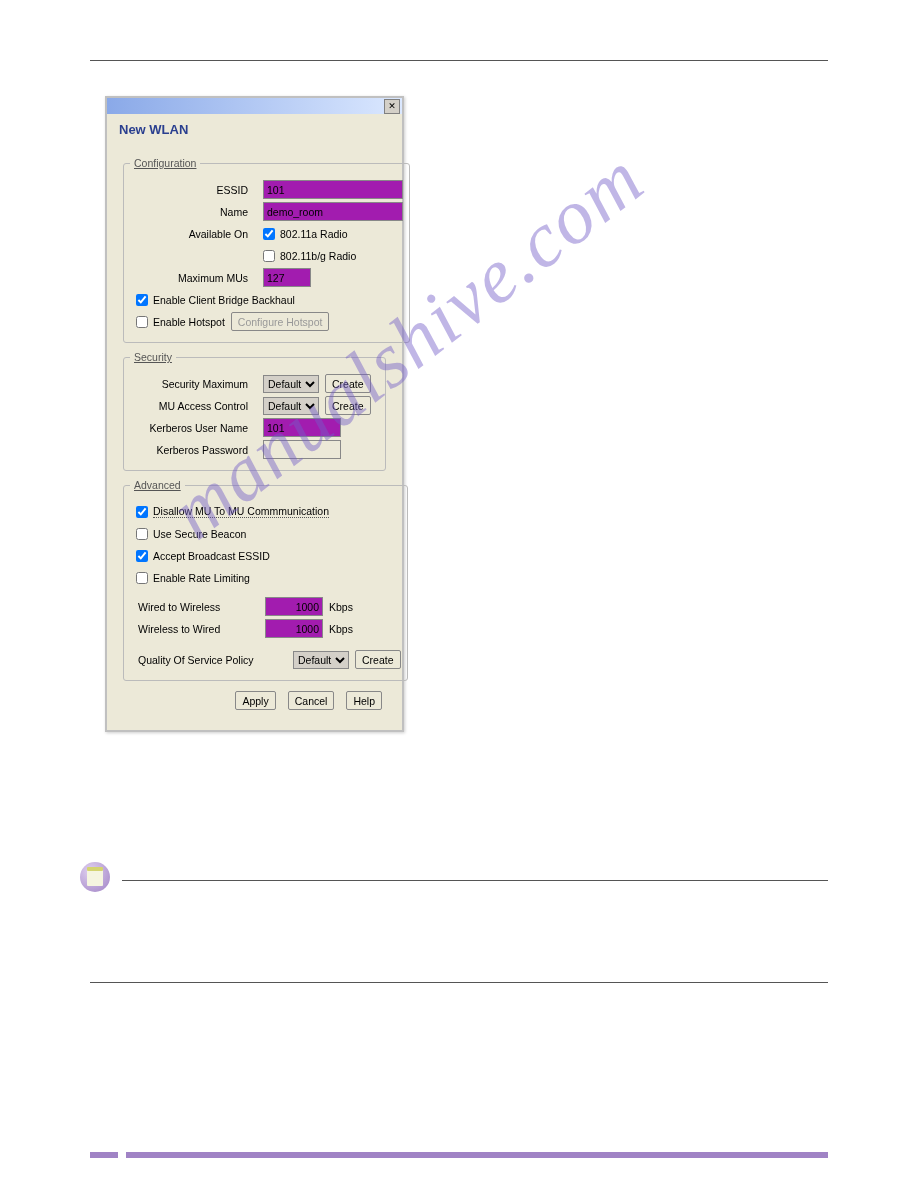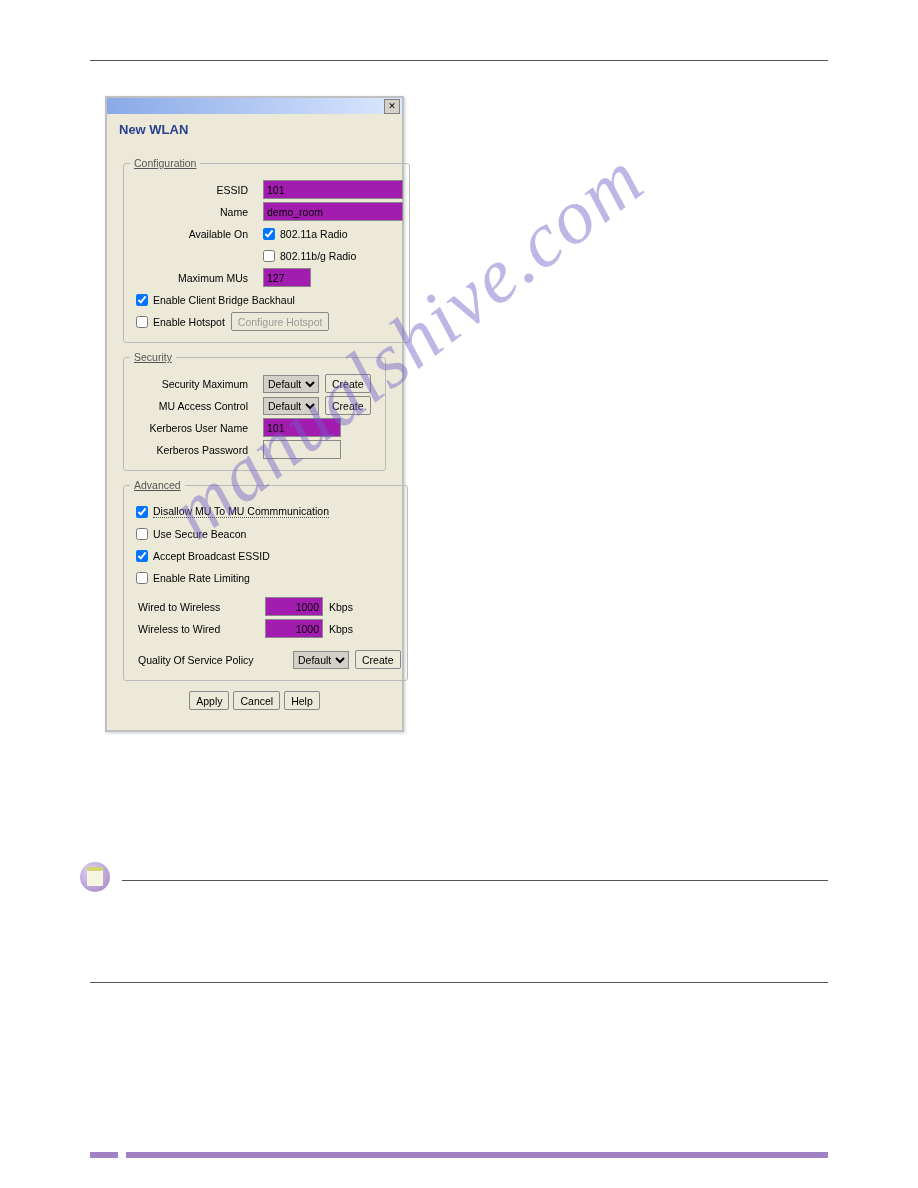--- a/index.html
+++ b/index.html
@@ -124,22 +124,22 @@
   height: 18px;
   border: 1px solid #888;
   background: #d4d0c8;
 }
 .unit {
   font-size: 10.5px;
   margin-left: 6px;
 }
 .bottom-btns {
   display: flex;
-  justify-content: center;
-  gap: 4px;
+  justify-content: flex-end;
+  gap: 12px;
   padding: 2px 4px 6px 4px;
 }
 .note-icon {
   width: 30px;
   height: 30px;
   border-radius: 50%;
   background: radial-gradient(circle at 35% 30%, #e0d0f0, #a083c5);
   display: flex;
   align-items: center;
   justify-content: center;

